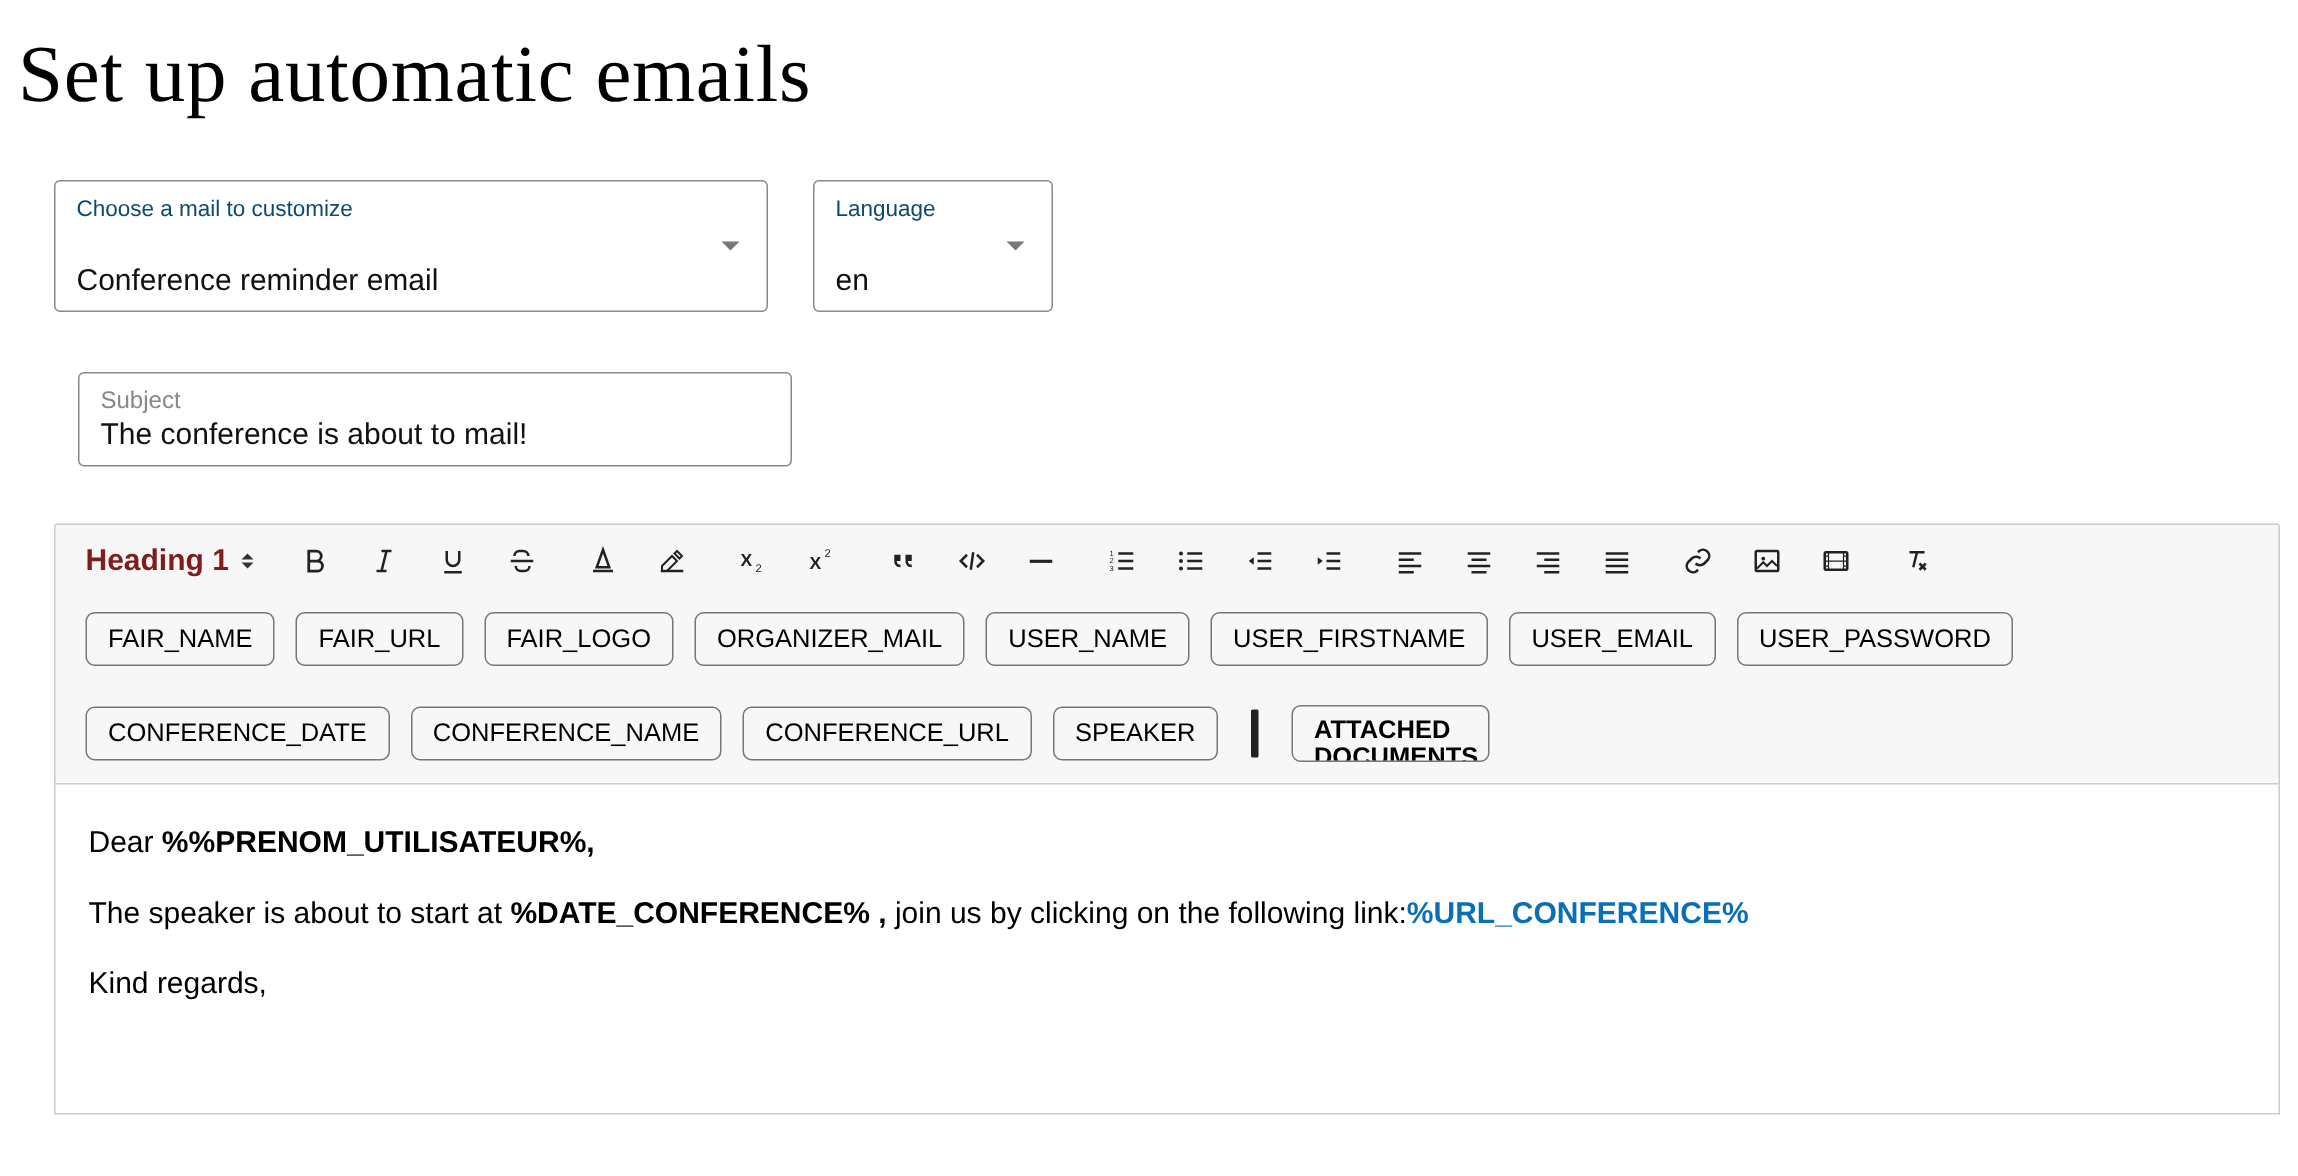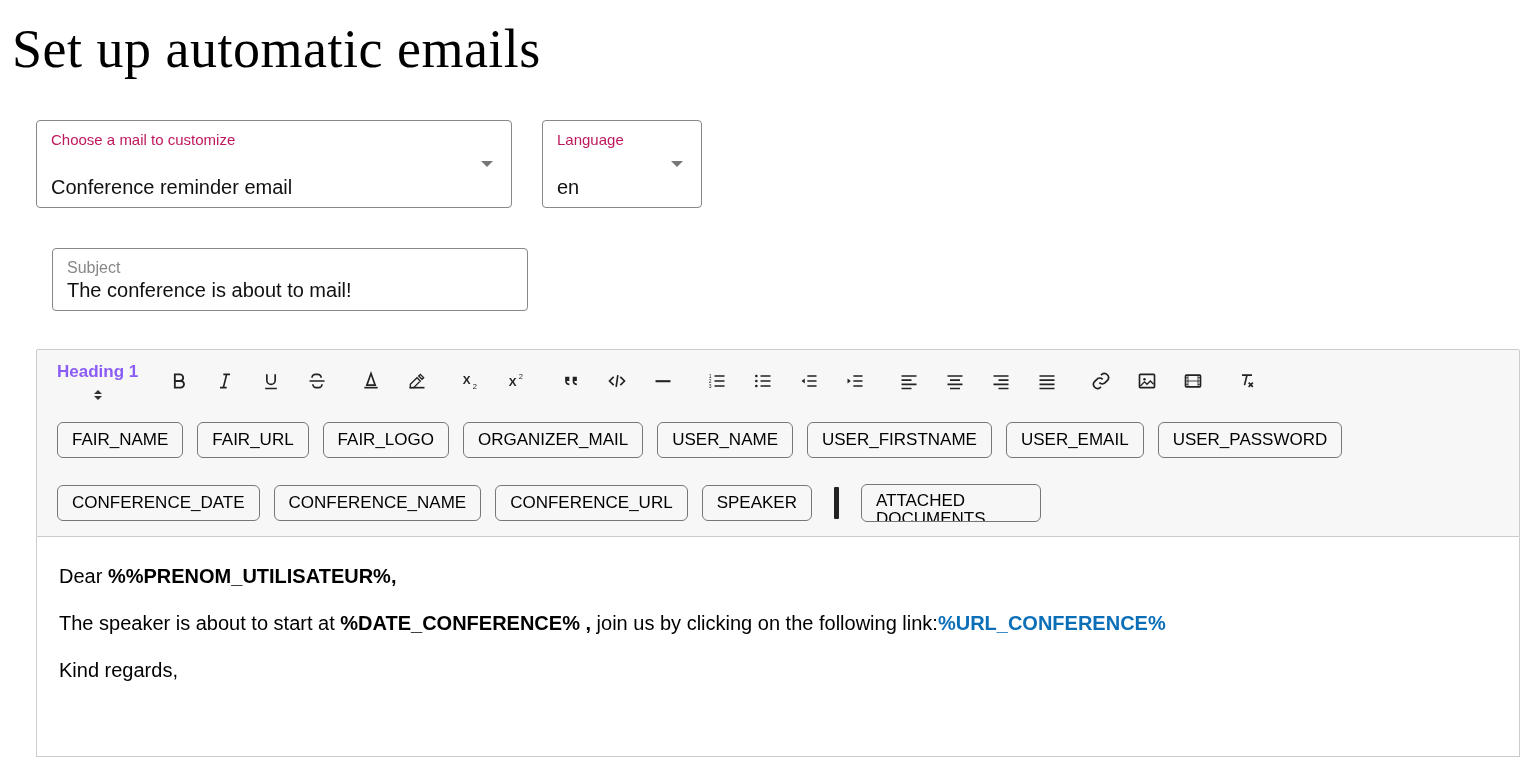--- a/index.html
+++ b/index.html
@@ -24,21 +24,21 @@
     border: 1px solid #888;
     border-radius: 4px;
     padding: 10px 14px 8px 14px;
     position: relative;
     min-height: 64px;
   }
   .select-box.wide { width: 476px; }
   .select-box.small { width: 160px; }
   .select-label {
     font-size: 15px;
-    color: #be185d;
+    color: #0c4a6e;
     margin-bottom: 4px;
   }
   .select-value {
     font-size: 20px;
     color: #111;
     margin-top: 28px;
   }
   .dropdown-caret {
     position: absolute;
     right: 18px;
@@ -70,27 +70,26 @@
   }
   .tool-row1 {
     display: flex;
     align-items: center;
     padding: 12px 20px 10px 20px;
     gap: 28px;
     flex-wrap: nowrap;
   }
   .tool-group { display: flex; align-items: center; gap: 20px; }
   .heading-sel {
-    font-size: 17px;
+    font-size: 20px;
     font-weight: 600;
-    color: #8b5cf6;
+    color: #7f1d1d;
     display: flex;
     align-items: center;
     gap: 8px;
-    flex-direction: column;
   }
   .heading-sel .sort-icon {
     display: inline-flex;
     flex-direction: column;
     gap: 2px;
   }
   .heading-sel .sort-icon span {
     width: 0; height: 0;
     border-left: 4px solid transparent;
     border-right: 4px solid transparent;
@@ -121,21 +120,22 @@
     font-size: 17px;
     color: #000;
     cursor: pointer;
     white-space: nowrap;
   }
   .token-btn.cut {
     line-height: 1.05;
     text-align: left;
     height: 38px;
     overflow: hidden;
-    width: 180px;
+    width: 132px;
+    font-weight: bold;
   }
   .vbar {
     width: 5px;
     height: 32px;
     background: #222;
     margin: 0 8px;
     border-radius: 1px;
   }
   .editor-body {
     border: 1px solid #ccc;

